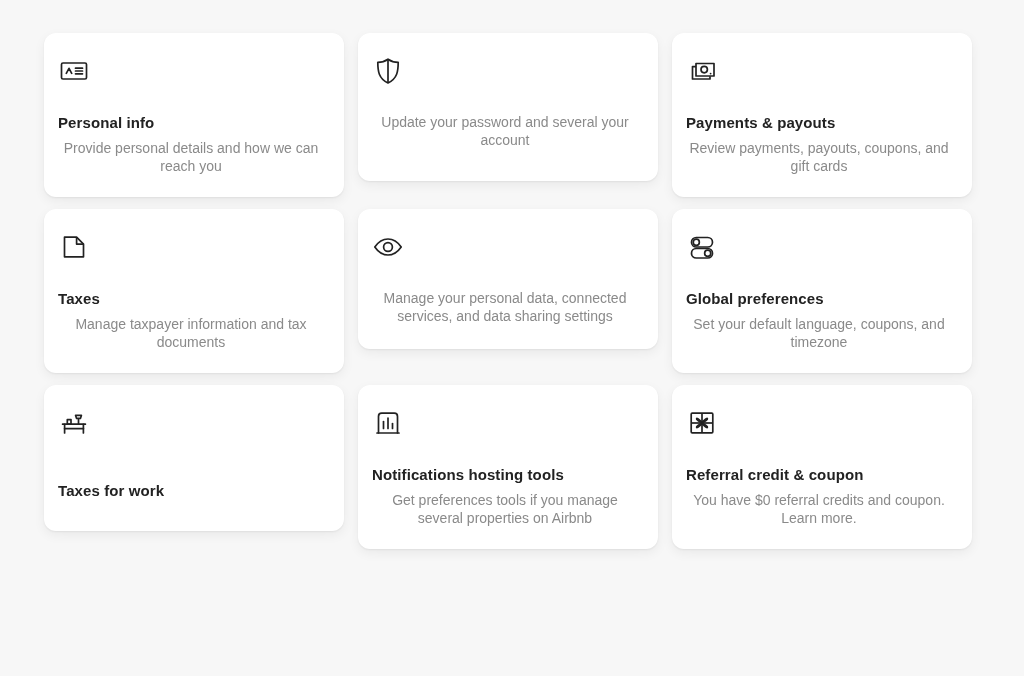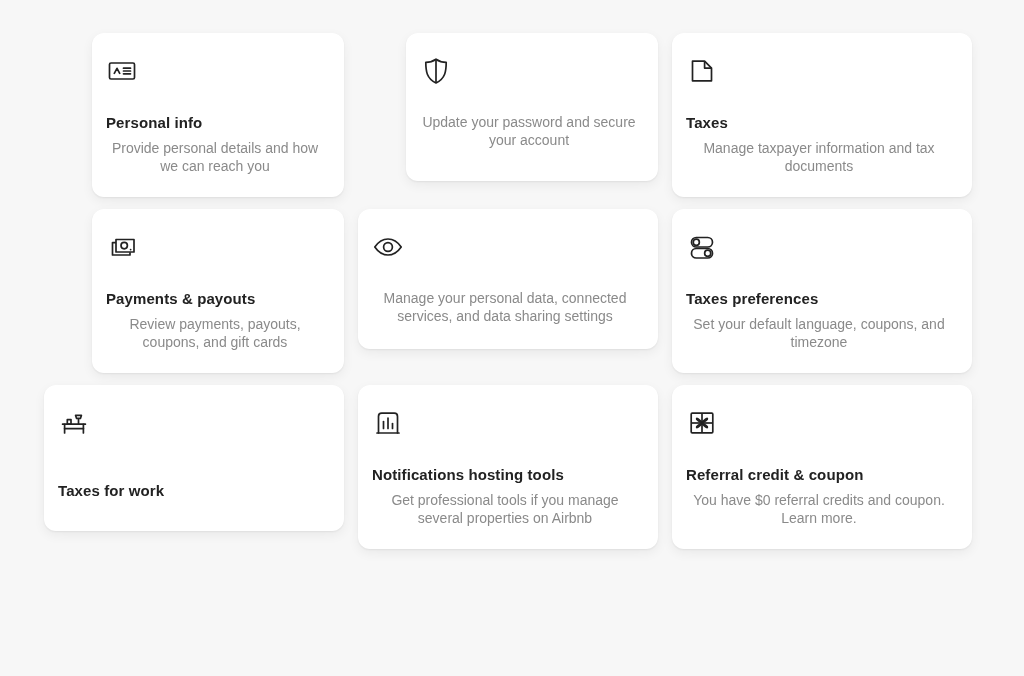--- a/index.html
+++ b/index.html
@@ -34,21 +34,21 @@
   .card {
     background: #ffffff;
     border-radius: 12px;
     box-sizing: border-box;
     padding: 22px 20px 22px 14px;
     box-shadow: 0 1px 2px rgba(0,0,0,0.06), 0 4px 12px rgba(0,0,0,0.06);
     cursor: pointer;
     position: relative;
   }
 
-  .card-row1 { min-height: 148px; margin-left: 48px; }
+  .card-row1 { min-height: 148px; }
   .card-row2 { min-height: 140px; }
   .card-row3 { min-height: 146px; }
   .card-row4 { min-height: 152px; }
 
   .card-icon {
     width: 32px;
     height: 32px;
     margin-bottom: 26px;
     color: #222222;
     display: block;
@@ -97,68 +97,68 @@
       <p class="card-desc">Provide personal details and how we can reach you</p>
     </div>
 
     <div class="card card-row1">
       <span class="card-icon">
         <svg width="32" height="32" viewBox="0 0 32 32" fill="none" stroke="#222222" stroke-width="1.7">
           <path d="M16 4.2 C12.6 6.6 9.2 7.3 5.8 7.3 C5.8 16 6.6 23.4 16 28 C25.4 23.4 26.2 16 26.2 7.3 C22.8 7.3 19.4 6.6 16 4.2 Z" stroke-linejoin="round"></path>
           <line x1="16" y1="4.8" x2="16" y2="27.6"></line>
         </svg>
       </span>
-      <p class="card-desc">Update your password and secure your account</p>
-    </div>
-
-    <div class="card card-row2">
-      <span class="card-icon">
-        <svg width="32" height="32" viewBox="0 0 32 32" fill="none" stroke="#222222" stroke-width="1.7">
-          <path d="M6.5 6.2 H18.6 L25.5 13.1 V25.8 H6.5 Z" stroke-linejoin="round"></path>
-          <path d="M18.6 6.2 V13.1 H25.5" stroke-linejoin="round"></path>
-        </svg>
-      </span>
-      <p class="card-title">Taxes</p>
-      <p class="card-desc">Manage taxpayer information and tax documents</p>
+      <p class="card-desc">Update your password and several your account</p>
     </div>
 
     <div class="card card-row1">
       <span class="card-icon">
         <svg width="32" height="32" viewBox="0 0 32 32" fill="none" stroke="#222222" stroke-width="1.7">
           <path d="M10 8.5 H28 V21 H10 Z" stroke-linejoin="round"></path>
           <path d="M10 11.6 H6.5 V24 H24 V21.2" stroke-linejoin="round"></path>
           <circle cx="18.2" cy="14.6" r="3.2"></circle>
           <circle cx="24.6" cy="18.6" r="0.9" fill="#222222" stroke="none"></circle>
         </svg>
       </span>
       <p class="card-title">Payments &amp; payouts</p>
       <p class="card-desc">Review payments, payouts, coupons, and gift cards</p>
     </div>
 
+    <div class="card card-row2">
+      <span class="card-icon">
+        <svg width="32" height="32" viewBox="0 0 32 32" fill="none" stroke="#222222" stroke-width="1.7">
+          <path d="M6.5 6.2 H18.6 L25.5 13.1 V25.8 H6.5 Z" stroke-linejoin="round"></path>
+          <path d="M18.6 6.2 V13.1 H25.5" stroke-linejoin="round"></path>
+        </svg>
+      </span>
+      <p class="card-title">Taxes</p>
+      <p class="card-desc">Manage taxpayer information and tax documents</p>
+    </div>
+
 
     <div class="card card-row2">
       <span class="card-icon">
         <svg width="32" height="32" viewBox="0 0 32 32" fill="none" stroke="#222222" stroke-width="1.7">
           <path d="M2.8 16 C6.5 10.6 11 8 16 8 C21 8 25.5 10.6 29.2 16 C25.5 21.4 21 24 16 24 C11 24 6.5 21.4 2.8 16 Z" stroke-linejoin="round"></path>
           <circle cx="16" cy="16" r="4.4"></circle>
         </svg>
       </span>
       <p class="card-desc">Manage your personal data, connected services, and data sharing settings</p>
     </div>
 
     <div class="card card-row3">
       <span class="card-icon">
         <svg width="32" height="32" viewBox="0 0 32 32" fill="none" stroke="#222222" stroke-width="1.7">
           <rect x="5.5" y="6.5" width="21" height="9.5" rx="4.75"></rect>
           <circle cx="10.3" cy="11.25" r="3.05"></circle>
           <rect x="5.5" y="17.5" width="21" height="9.5" rx="4.75"></rect>
           <circle cx="21.7" cy="22.25" r="3.05"></circle>
         </svg>
       </span>
-      <p class="card-title">Taxes preferences</p>
+      <p class="card-title">Global preferences</p>
       <p class="card-desc">Set your default language, coupons, and timezone</p>
     </div>
 
     <div class="card card-row3 pushed">
       <span class="card-icon">
         <svg width="32" height="32" viewBox="0 0 32 32" fill="none" stroke="#222222" stroke-width="1.7">
           <path d="M17.6 8.4 H23.4 L22.4 11.4 H18.6 Z" stroke-linejoin="round"></path>
           <line x1="20.5" y1="11.4" x2="20.5" y2="17"></line>
           <path d="M9.3 12.6 H13 V17 H9.3 Z" stroke-linejoin="round"></path>
           <line x1="4.6" y1="17.2" x2="27.4" y2="17.2" stroke-linecap="round"></line>
@@ -174,21 +174,21 @@
       <span class="card-icon">
         <svg width="32" height="32" viewBox="0 0 32 32" fill="none" stroke="#222222" stroke-width="1.7">
           <path d="M6.5 26 V9.4 A3.2 3.2 0 0 1 9.7 6.2 H22.3 A3.2 3.2 0 0 1 25.5 9.4 V26" stroke-linejoin="round" stroke-linecap="round"></path>
           <line x1="5" y1="26" x2="27" y2="26" stroke-linecap="round"></line>
           <line x1="11.5" y1="21.5" x2="11.5" y2="14.5" stroke-linecap="round"></line>
           <line x1="16" y1="21.5" x2="16" y2="11" stroke-linecap="round"></line>
           <line x1="20.5" y1="21.5" x2="20.5" y2="16.5" stroke-linecap="round"></line>
         </svg>
       </span>
       <p class="card-title">Notifications hosting tools</p>
-      <p class="card-desc">Get professional tools if you manage several properties on Airbnb</p>
+      <p class="card-desc">Get preferences tools if you manage several properties on Airbnb</p>
     </div>
 
     <div class="card card-row4">
       <span class="card-icon">
         <svg width="32" height="32" viewBox="0 0 32 32" fill="none" stroke="#222222" stroke-width="1.7">
           <rect x="5.2" y="6.2" width="21.6" height="19.6" rx="1"></rect>
           <line x1="16" y1="6.2" x2="16" y2="25.8"></line>
           <line x1="5.2" y1="16" x2="26.8" y2="16"></line>
           <path d="M16 15.6 C13.4 12.6 11 10.8 10.6 11.6 C10.2 12.6 13 14.6 16 15.6 Z" stroke-linejoin="round"></path>
           <path d="M16 15.6 C18.6 12.6 21 10.8 21.4 11.6 C21.8 12.6 19 14.6 16 15.6 Z" stroke-linejoin="round"></path>

